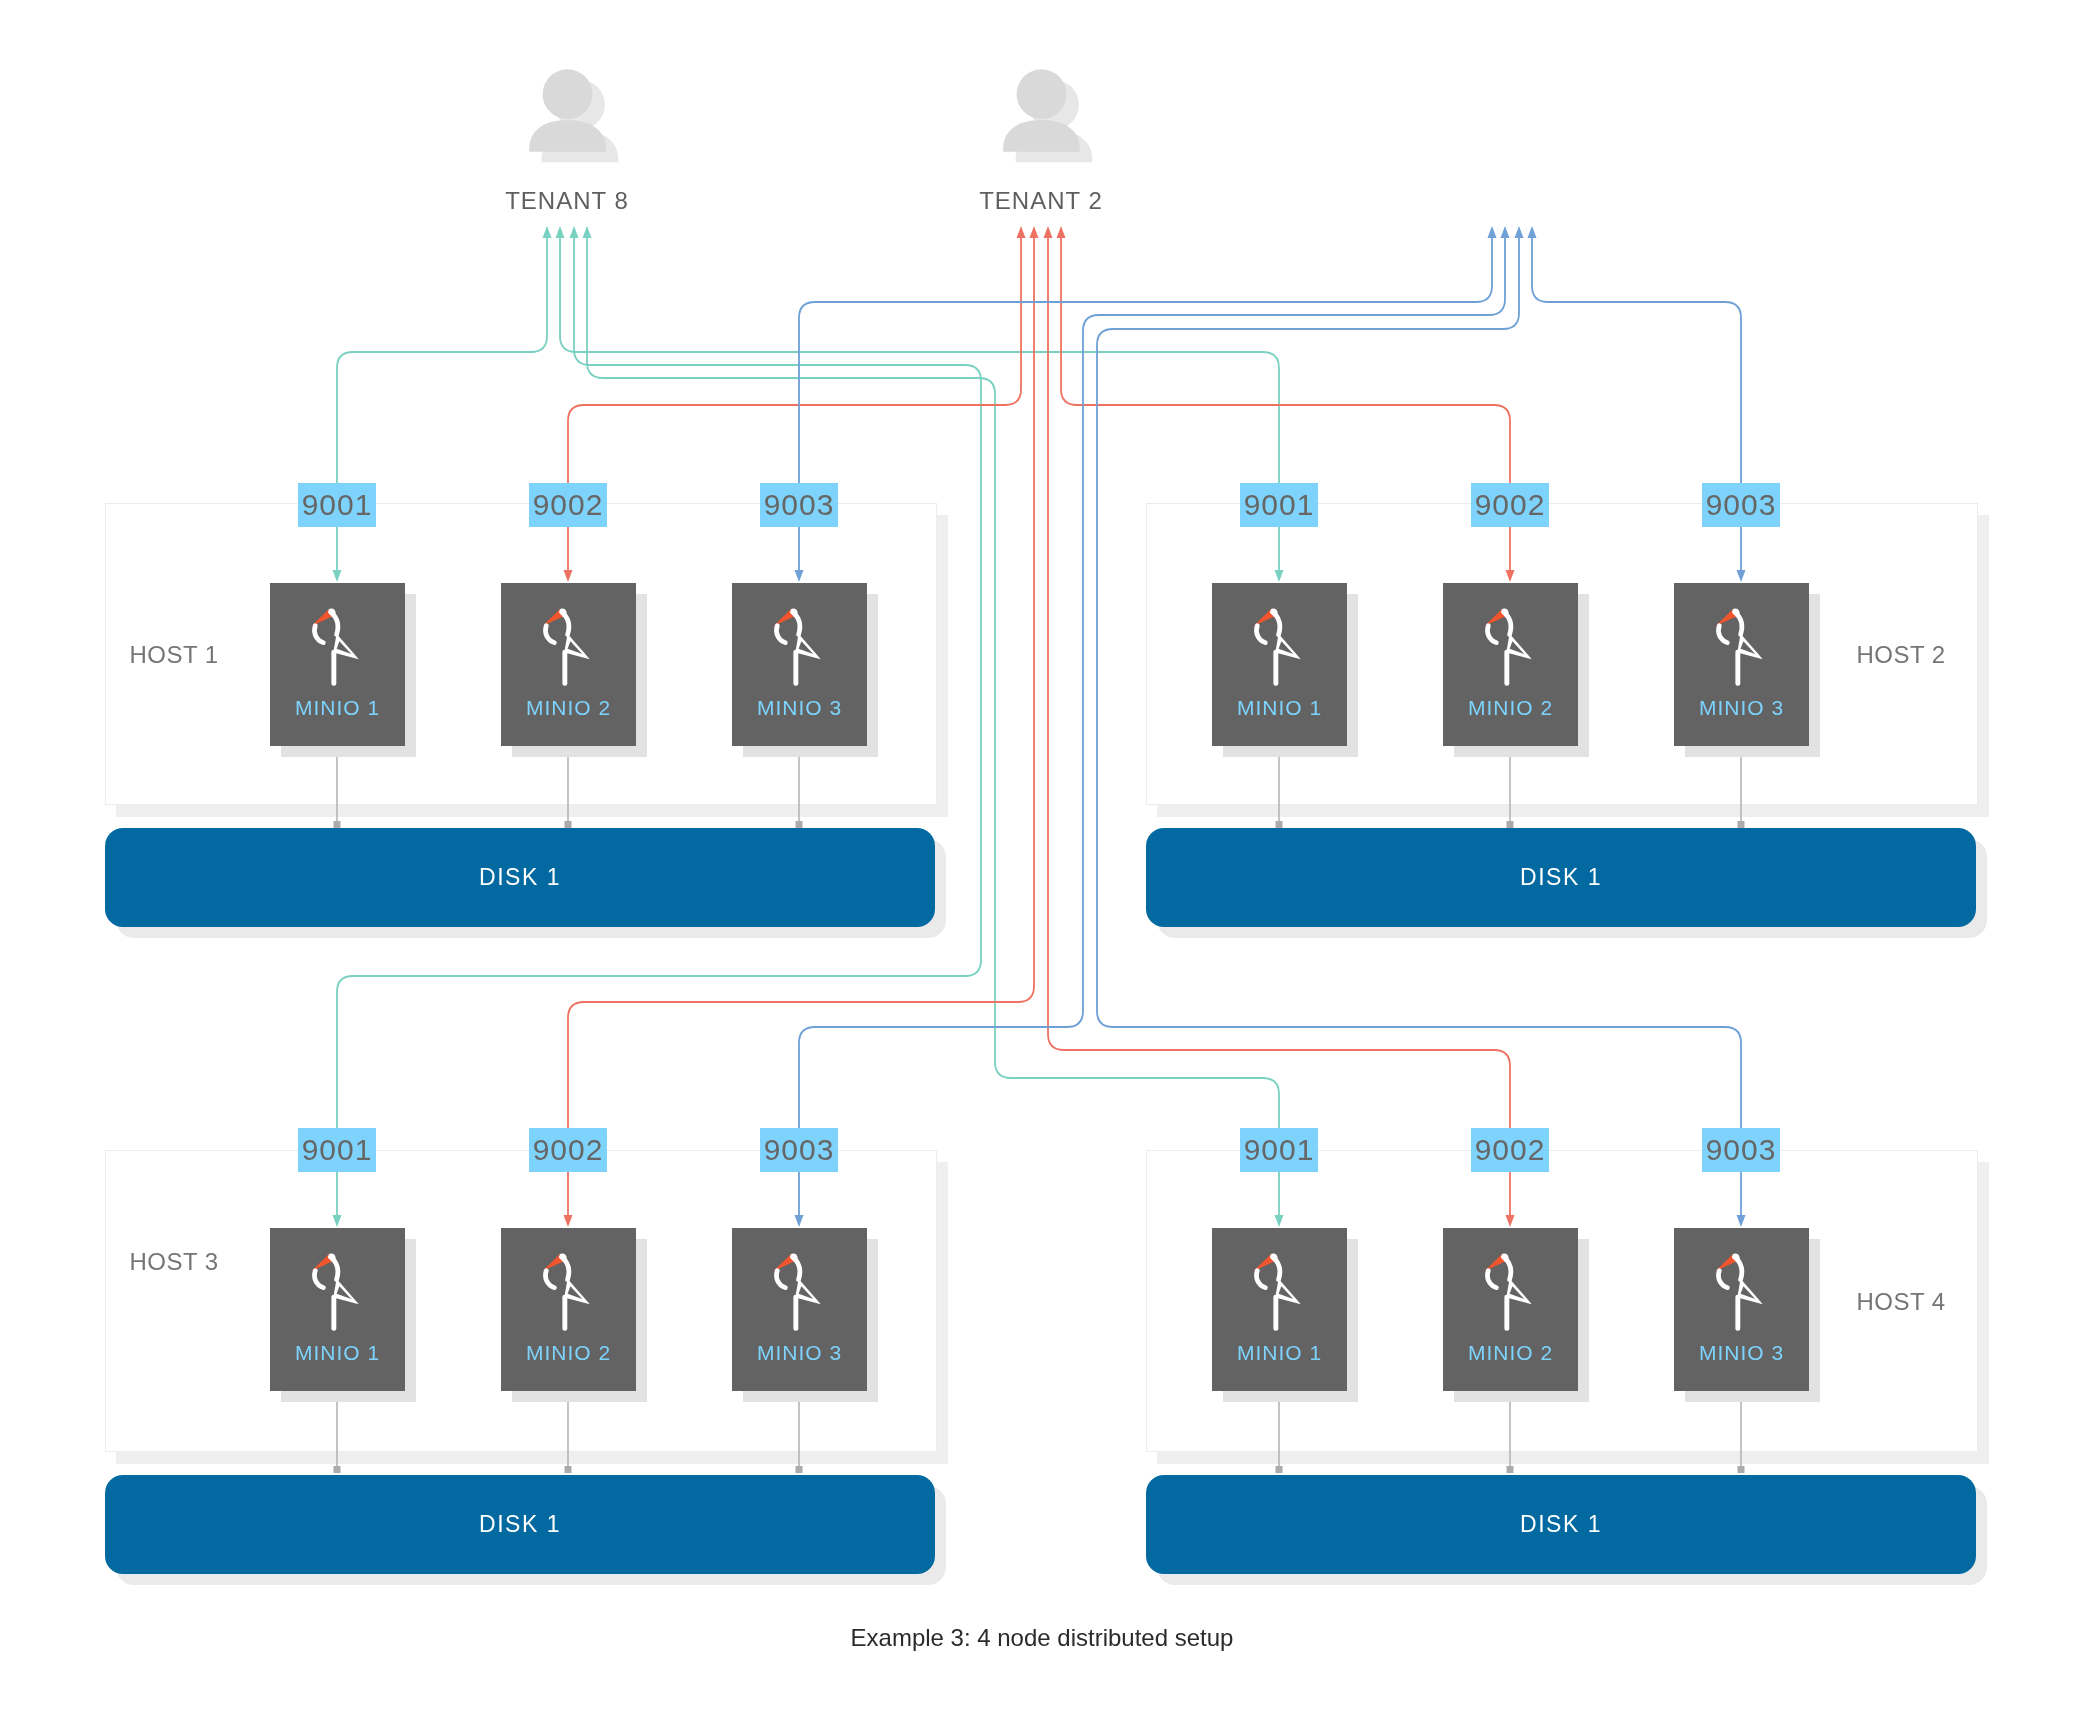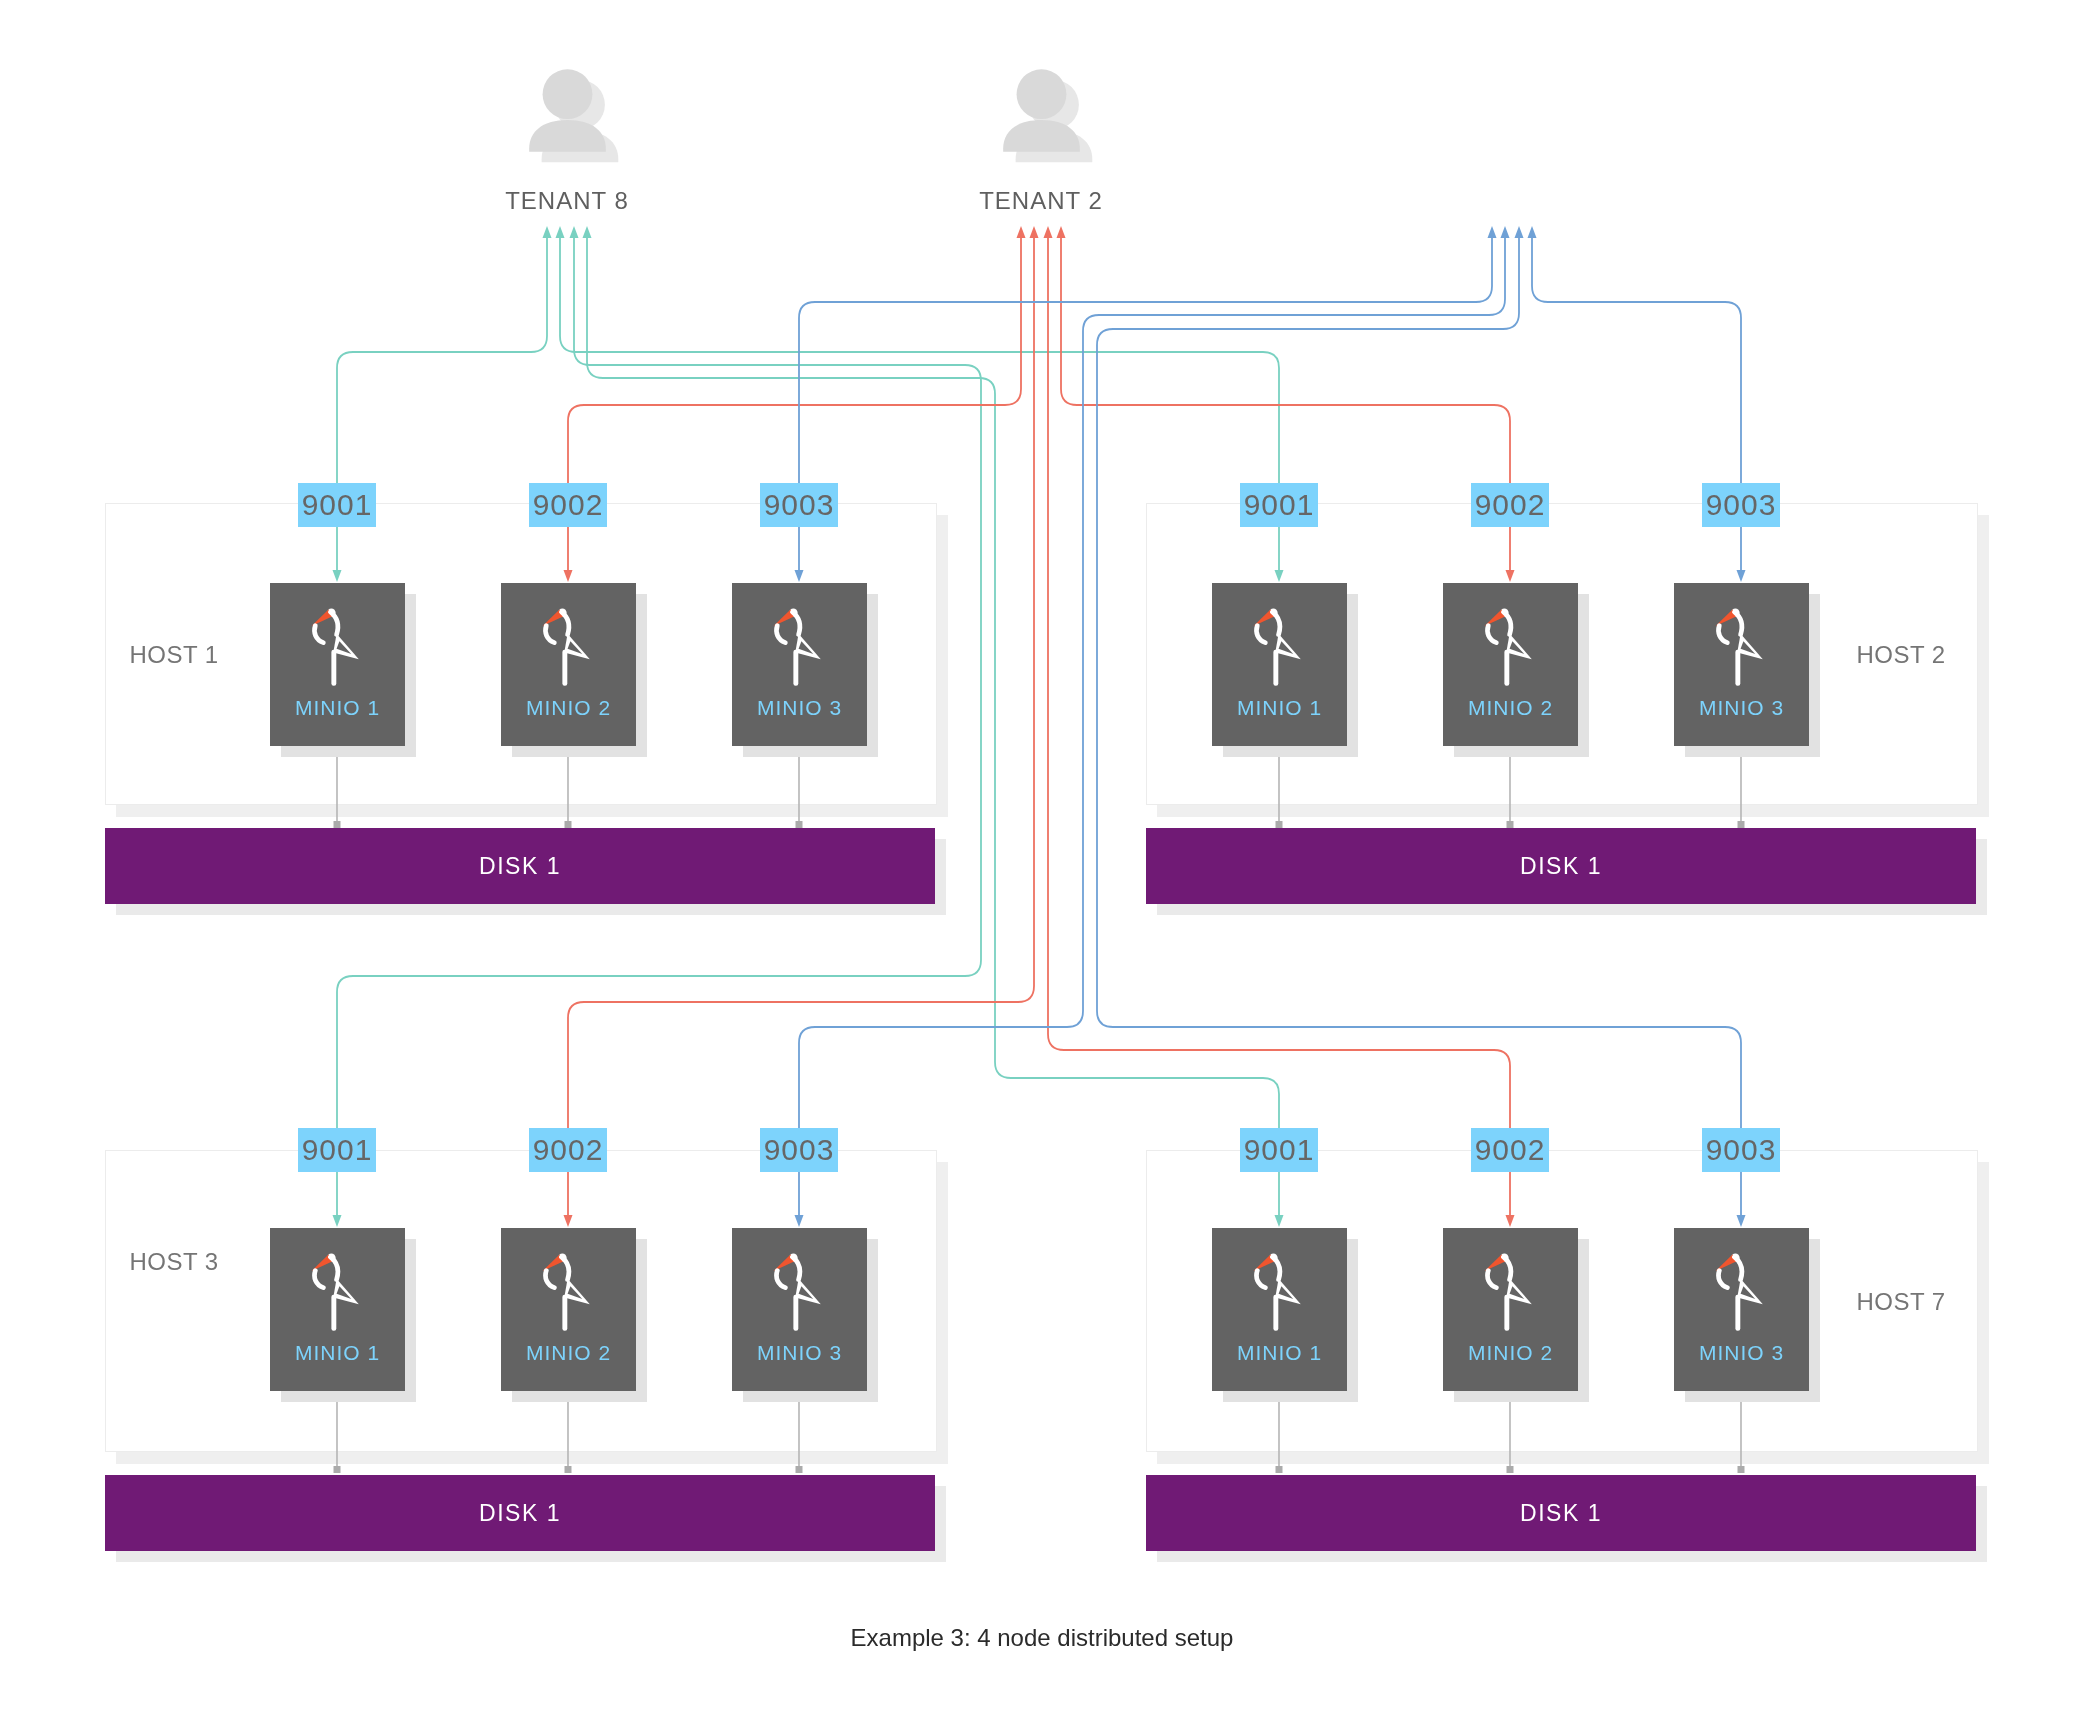--- a/index.html
+++ b/index.html
@@ -15,23 +15,23 @@
         font-size:30px;display:flex;align-items:center;justify-content:center;
         z-index:3;letter-spacing:1px;}
   
   .minio{position:absolute;width:135px;height:163px;background:#636363;
          box-shadow:11px 11px 0 #e2e2e2;z-index:3;}
   .minio .stork{position:absolute;left:50%;top:10px;transform:translateX(-50%);
                 width:96px;height:104px;}
   .minio-label{position:absolute;bottom:26px;width:100%;text-align:center;
                color:#7dd3fc;font-size:21px;letter-spacing:1px;}
   
-  .disk{position:absolute;width:830px;height:76px;background:#701a75;
+  .disk{position:absolute;width:830px;height:99px;background:#0369a1;
         box-shadow:11px 11px 0 #eaeaea;z-index:1;
-        display:flex;align-items:center;justify-content:center;}
+        display:flex;align-items:center;justify-content:center;border-radius:18px;}
   .disk-label{color:#fff;font-size:23px;letter-spacing:1.5px;}
   
   .tenant{position:absolute;width:160px;top:52px;text-align:center;z-index:3;}
   .tenant svg{width:115px;height:115px;display:block;margin:0 auto;}
   .t-label{margin-top:20px;font-size:24px;color:#5f5f5f;letter-spacing:1px;}
   
   .caption{position:absolute;left:0;right:0;top:1624px;text-align:center;
            font-size:24px;color:#2b2b2b;}
   #wires{position:absolute;left:0;top:0;z-index:2;pointer-events:none;}
 </style>
@@ -153,21 +153,21 @@
   </div>
 
   <div class="host" style="left:105px;top:503px"></div>
   <div class="host" style="left:1146px;top:503px"></div>
   <div class="host" style="left:105px;top:1150px"></div>
   <div class="host" style="left:1146px;top:1150px"></div>
 
   <div class="host-label" style="left:114px;top:641px">HOST 1</div>
   <div class="host-label" style="left:1841px;top:641px">HOST 2</div>
   <div class="host-label" style="left:114px;top:1248px">HOST 3</div>
-  <div class="host-label" style="left:1841px;top:1288px">HOST 7</div>
+  <div class="host-label" style="left:1841px;top:1288px">HOST 4</div>
 
   <div class="chip" style="left:298px;top:483px">9001</div>
   <div class="chip" style="left:529px;top:483px">9002</div>
   <div class="chip" style="left:760px;top:483px">9003</div>
 
   <div class="chip" style="left:1240px;top:483px">9001</div>
   <div class="chip" style="left:1471px;top:483px">9002</div>
   <div class="chip" style="left:1702px;top:483px">9003</div>
 
   <div class="chip" style="left:298px;top:1128px">9001</div>

